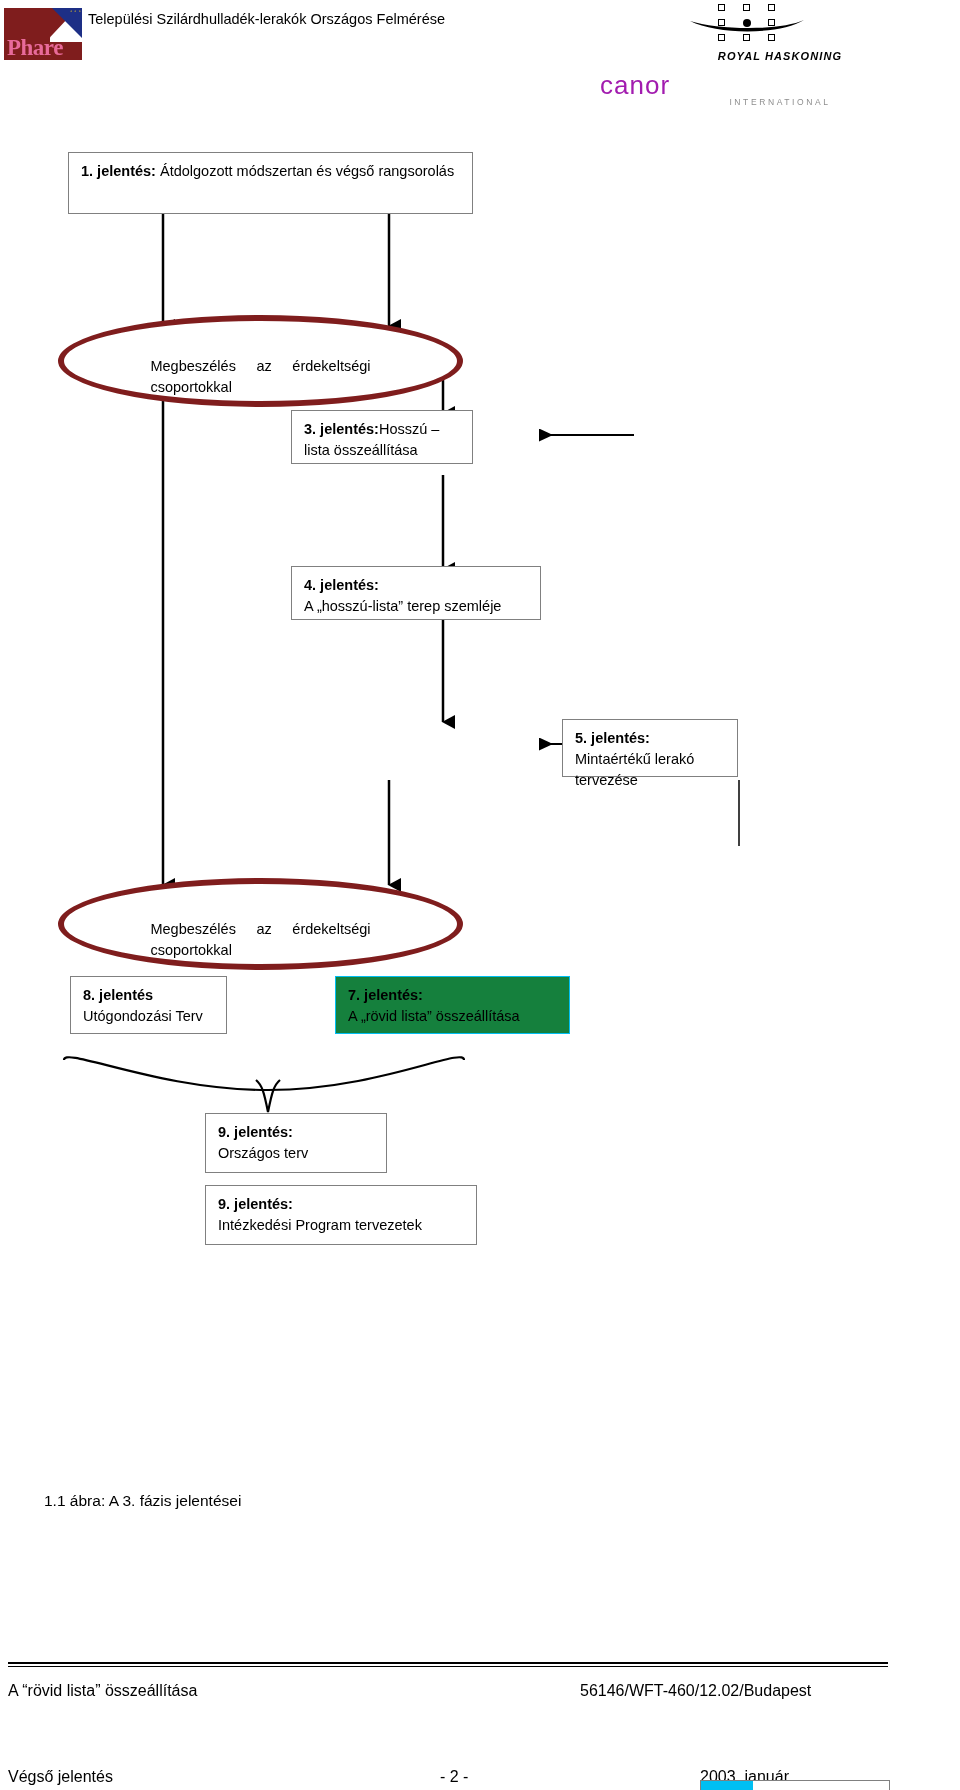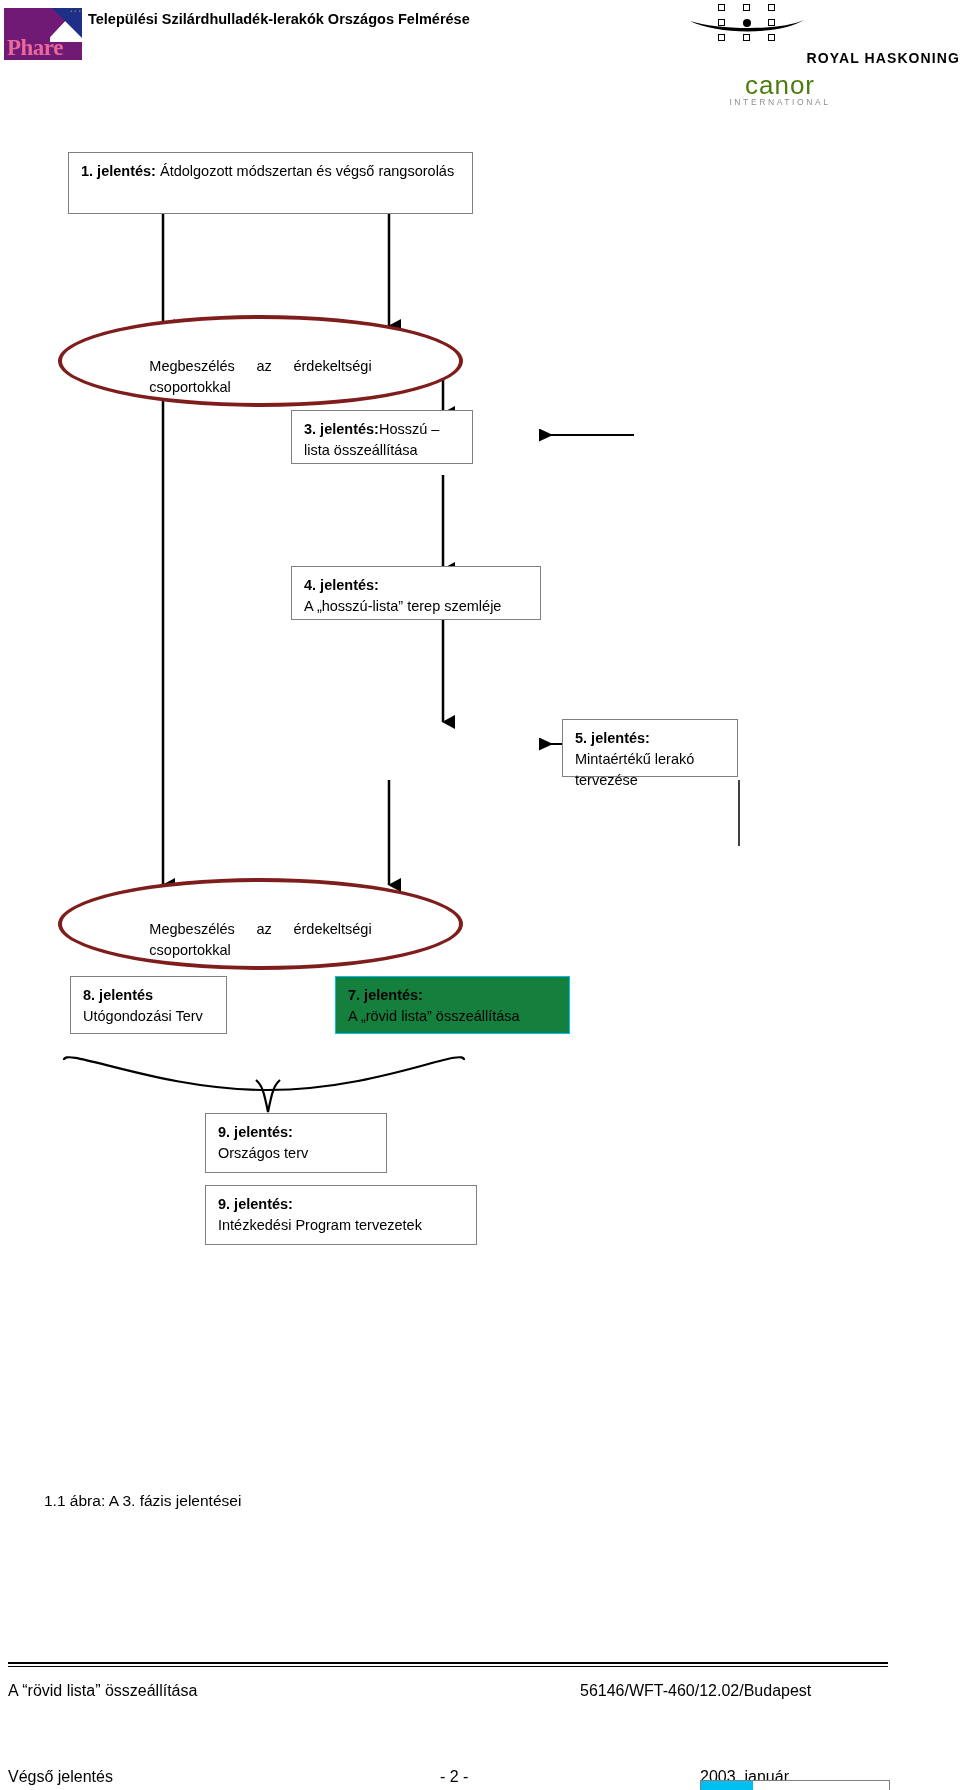--- a/index.html
+++ b/index.html
@@ -20,21 +20,21 @@
   
   #doc-header {
     position: absolute;
     left: 0; top: 0;
     width: 960px; height: 112px;
   }
   #phare-logo {
     position: absolute;
     left: 4px; top: 8px;
     width: 78px; height: 52px;
-    background: #701a75;
+    background: #7f1d1d;
     overflow: hidden;
   }
   #phare-logo .phare-word {
     position: absolute;
     left: 3px; bottom: 0px;
     font-family: "Liberation Serif", serif;
     font-weight: bold;
     font-size: 23px;
     color: #e86a9a;
     letter-spacing: -0.5px;
@@ -65,21 +65,21 @@
     clip-path: polygon(0 0, 14% 0, 100% 86%, 100% 100%, 0 100%);
     transform: scaleX(-1);
   }
 
   #header-titles {
     position: absolute;
     left: 88px; top: 8px;
   }
   #header-titles .line {
     font-size: 14.5px;
-    font-weight: bold;
+    font-weight: normal;
     line-height: 23px;
     white-space: nowrap;
   }
 
   #rh-logo {
     position: absolute;
     left: 600px; top: 2px;
     width: 360px; height: 108px;
   }
   #rh-mark {
@@ -101,32 +101,32 @@
   }
   #rh-mark .arc {
     position: absolute;
     left: 0; top: 12px;
     width: 118px; height: 20px;
   }
   #rh-name {
     position: absolute;
     left: 0; top: 48px;
     width: 360px;
-    text-align: right;
-    font-size: 14px;
+    text-align: center;
+    font-size: 11px;
     font-weight: bold;
     letter-spacing: 1.1px;
+    font-style: italic;
   }
   #canor-name {
     position: absolute;
     left: 0; top: 70px;
     width: 360px;
-    text-align: center;
     font-size: 26px;
-    color: #4d7c0f;
+    color: #a21caf;
     letter-spacing: 1px;
     line-height: 26px;
   }
   #canor-sub {
     position: absolute;
     left: 0; top: 95px;
     width: 360px;
     text-align: center;
     font-size: 8.5px;
     color: #8d8d8d;
@@ -154,21 +154,21 @@
     font-size: 14.5px;
     line-height: 21px;
   }
   .node-box.cyan { background: #15803d; border-color: #00BFF3; }
   .node-box.justified { text-align: justify; text-align-last: left; }
   .node-box .nb-title { font-weight: bold; }
   .node-box .nb-text  { font-weight: normal; }
   .node-ellipse {
     position: absolute;
     box-sizing: border-box;
-    border: 4px solid #7f1d1d;
+    border: 6px solid #7f1d1d;
     border-radius: 50%;
     background: #ffffff;
     overflow: hidden;
     font-size: 14.5px;
     line-height: 21px;
   }
   .node-ellipse .ell-text {
     position: absolute;
     left: 22%;
     top: 44%;

